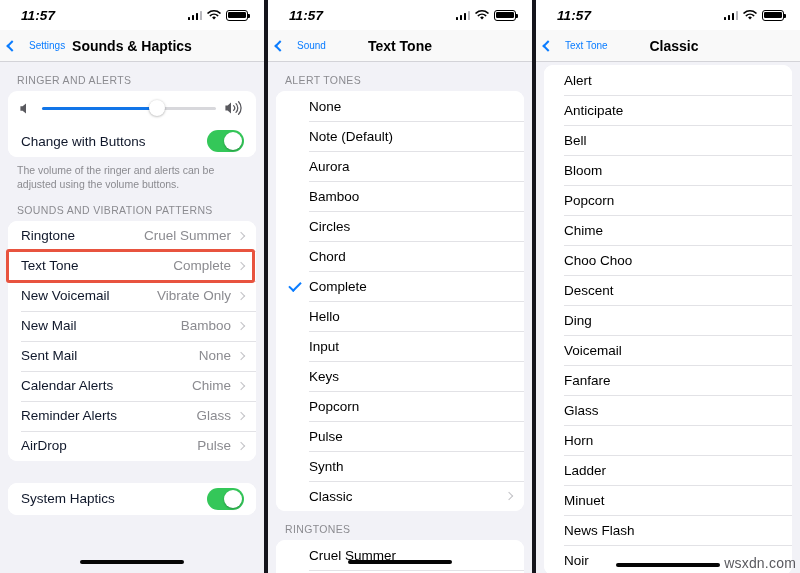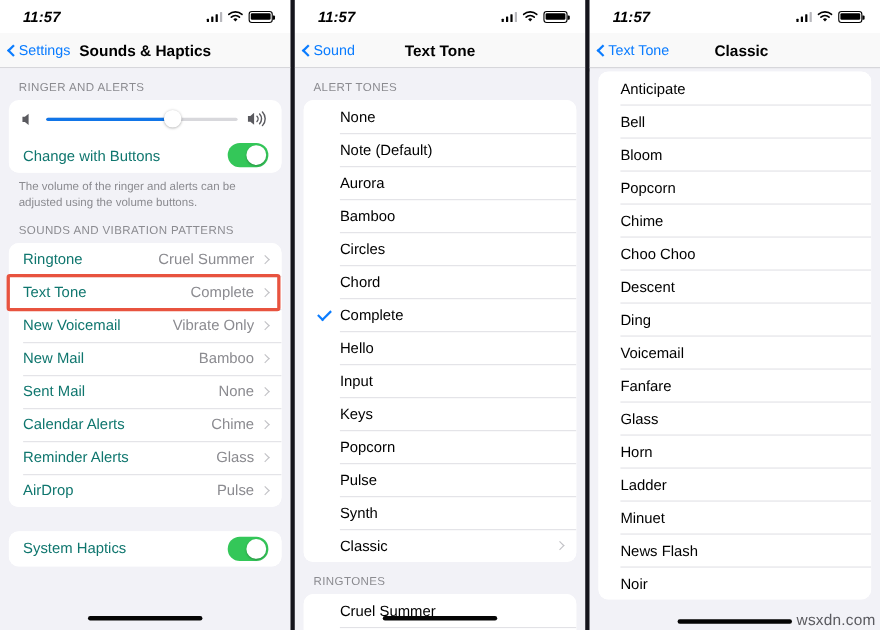--- a/index.html
+++ b/index.html
@@ -74,22 +74,22 @@
     background: #f9f9f9;
     border-bottom: 0.5px solid #d3d3d8;
     display: flex;
     align-items: center;
     position: relative;
     padding-left: 8px;
   }
   .navback {
     display: flex; align-items: center;
     color: #0a7cff;
-    font-size: 13px;
-    gap: 0;
+    font-size: 10px;
+    gap: 12px;
     z-index: 2;
   }
   .navback .chev {
     width: 8px; height: 8px;
     border-left: 2px solid #0a7cff;
     border-bottom: 2px solid #0a7cff;
     transform: rotate(45deg);
     margin-right: 1px;
   }
   .navtitle {
@@ -126,21 +126,21 @@
     padding: 0 12px 0 13px;
     position: relative;
     background: #fff;
   }
   .row + .row::before {
     content: "";
     position: absolute;
     left: 13px; right: 0; top: 0;
     height: 0.5px; background: #e2e2e6;
   }
-  .row .lbl { font-size: 13.5px; color: #0f766e; flex: 1; }
+  .row .lbl { font-size: 13.5px; color: #0f172a; flex: 1; }
   .row .val { font-size: 13.5px; color: #8b8b90; margin-right: 7px; }
   .chevr {
     width: 6px; height: 6px;
     border-right: 1.6px solid #c2c2c6;
     border-top: 1.6px solid #c2c2c6;
     transform: rotate(45deg);
   }
   .footnote {
     font-size: 10.5px;
     color: #8b8b90;
@@ -499,20 +499,23 @@
       <div class="navback">
         <span class="chev"></span>
         <span>Text Tone</span>
       </div>
       <div class="navtitle shift">Classic</div>
     </div>
 
     <div class="body">
       <div class="card" style="margin-top:3px">
         <div class="crow">
+            <span class="tname">Alert</span>
+          </div>
+        <div class="crow">
             <span class="tname">Anticipate</span>
           </div>
         <div class="crow">
             <span class="tname">Bell</span>
           </div>
         <div class="crow">
             <span class="tname">Bloom</span>
           </div>
         <div class="crow">
             <span class="tname">Popcorn</span>

